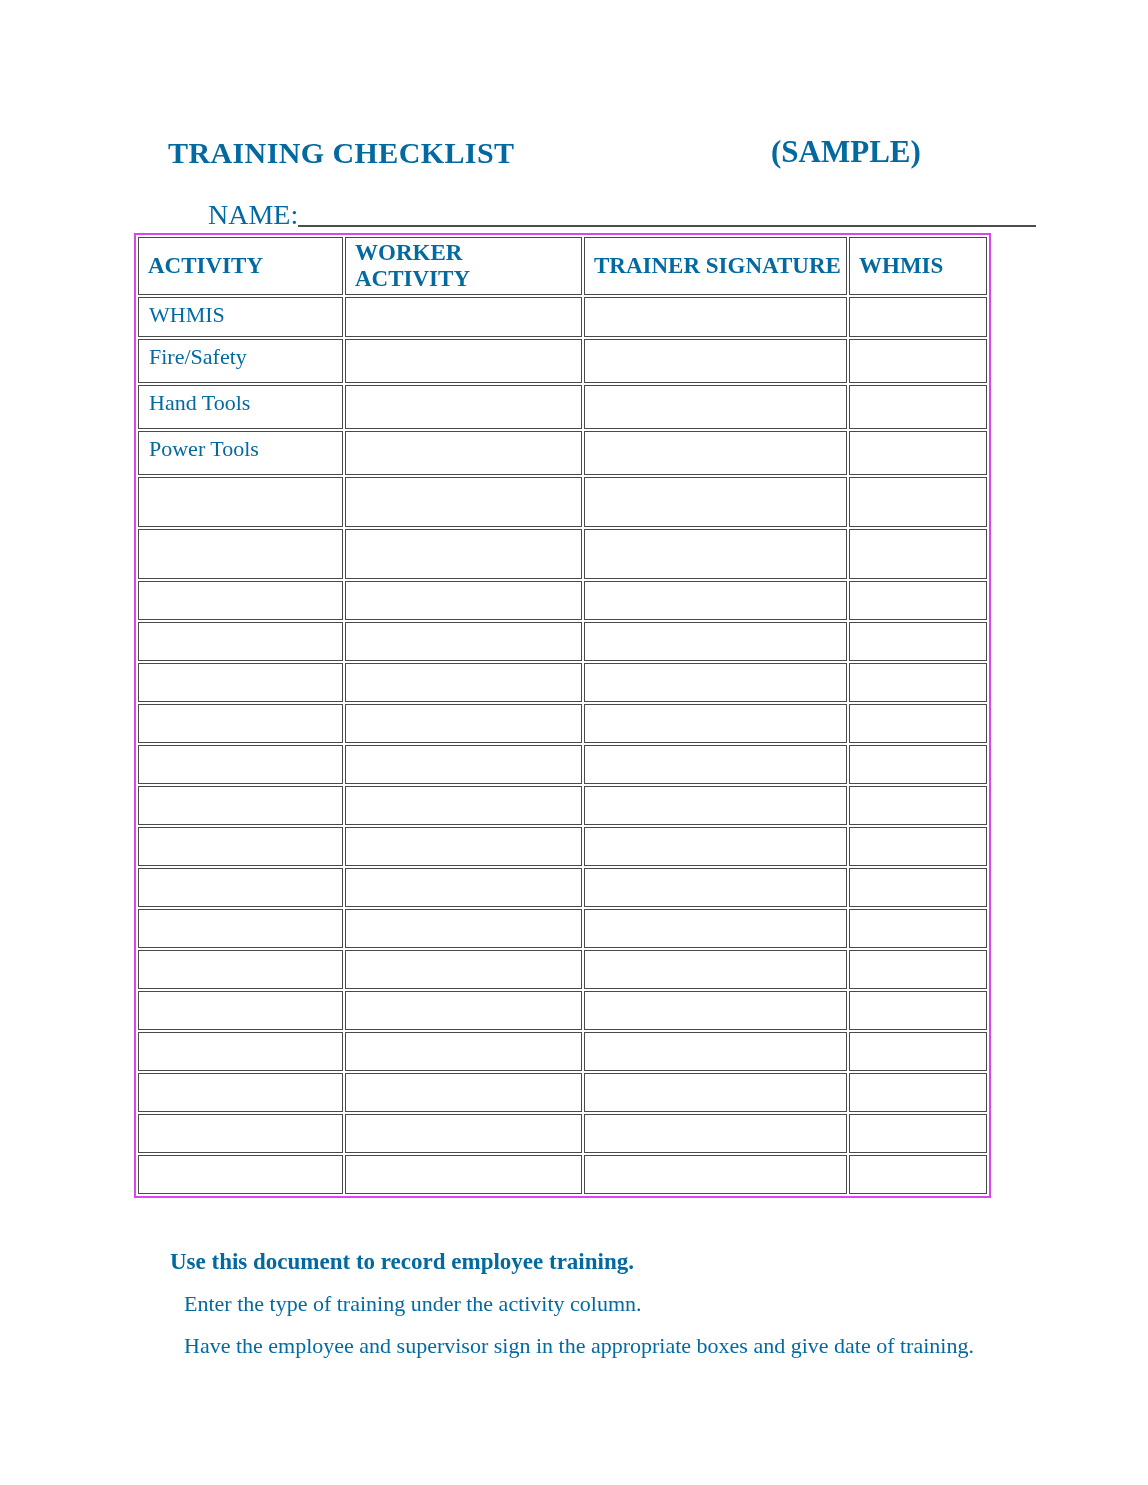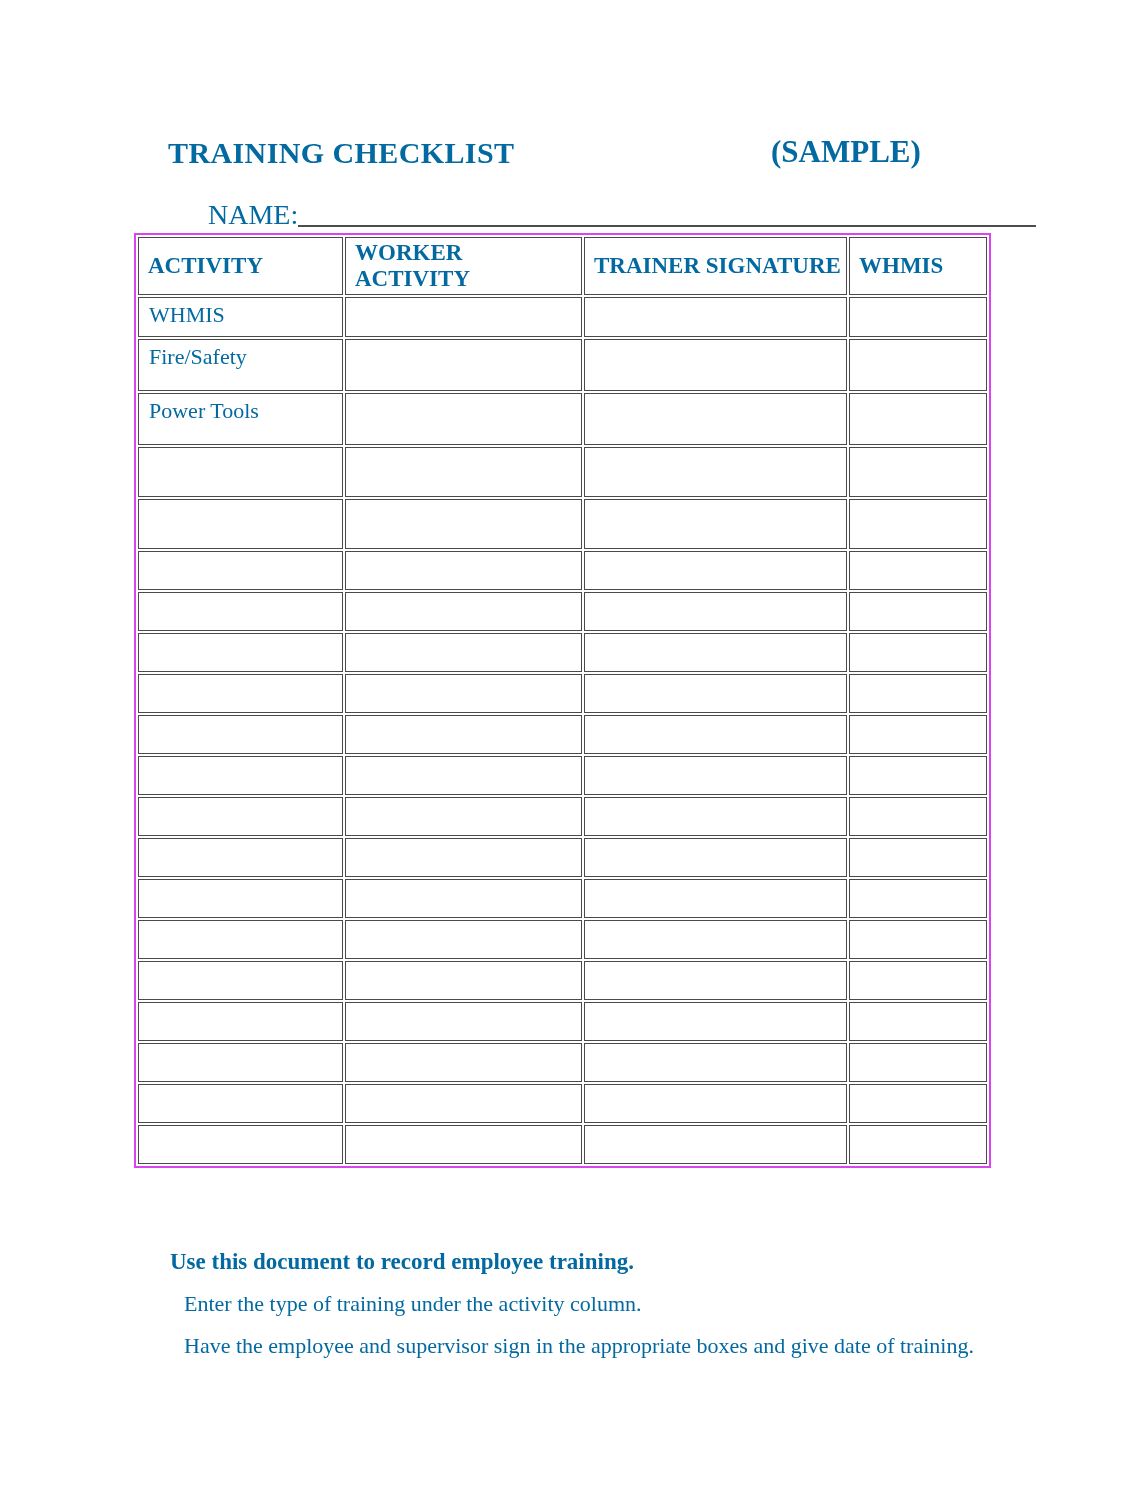--- a/index.html
+++ b/index.html
@@ -96,21 +96,21 @@
     height: 53px;
   }
   table.checklist td {
     font-size: 22px;
     vertical-align: top;
     text-align: left;
     line-height: 1.15;
     padding: 4px 4px 2px 10px;
   }
   tr.r-first td  { height: 40px; }
-  tr.r-label td  { height: 52px; }
+  tr.r-label td  { height: 44px; }
   tr.r-tall td   { height: 50px; }
   tr.r-short td  { height: 39px; }
 
   
   .instructions {
     position: absolute;
     top: 1248px;
     left: 170px;
     width: 900px;
   }
@@ -163,20 +163,26 @@
           <td></td>
           <td></td>
         </tr>
         <tr class="r-label">
           <td>Fire/Safety</td>
           <td></td>
           <td></td>
           <td></td>
         </tr>
         <tr class="r-label">
+          <td>Hand Tools</td>
+          <td></td>
+          <td></td>
+          <td></td>
+        </tr>
+        <tr class="r-label">
           <td>Power Tools</td>
           <td></td>
           <td></td>
           <td></td>
         </tr>
         <tr class="r-tall">
           <td></td>
           <td></td>
           <td></td>
           <td></td>

